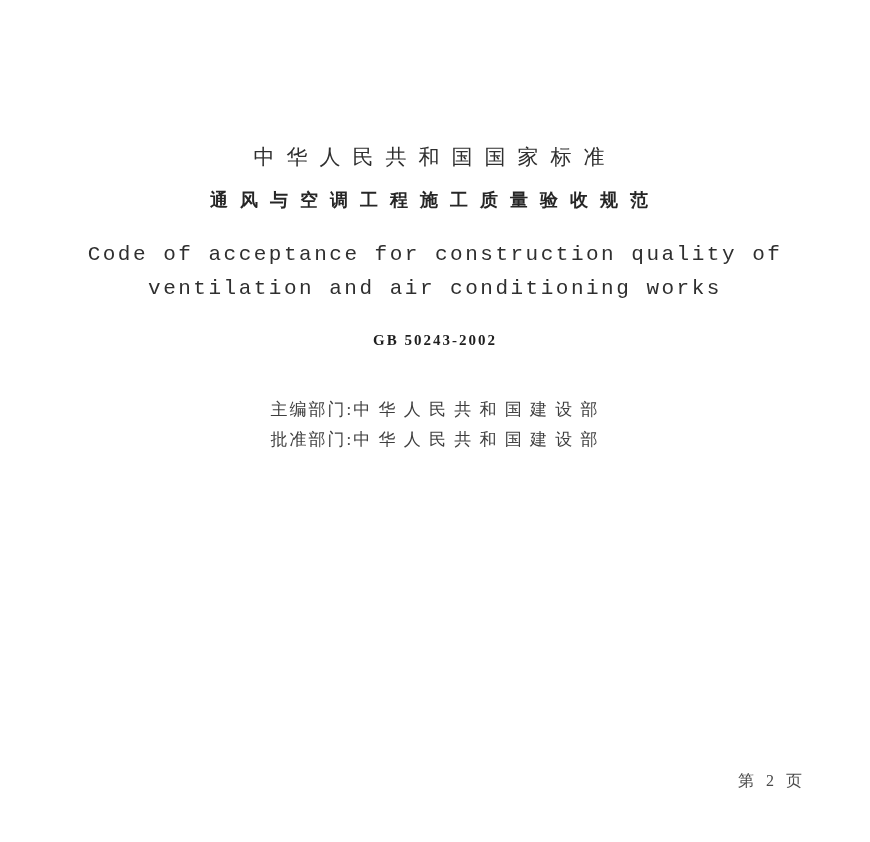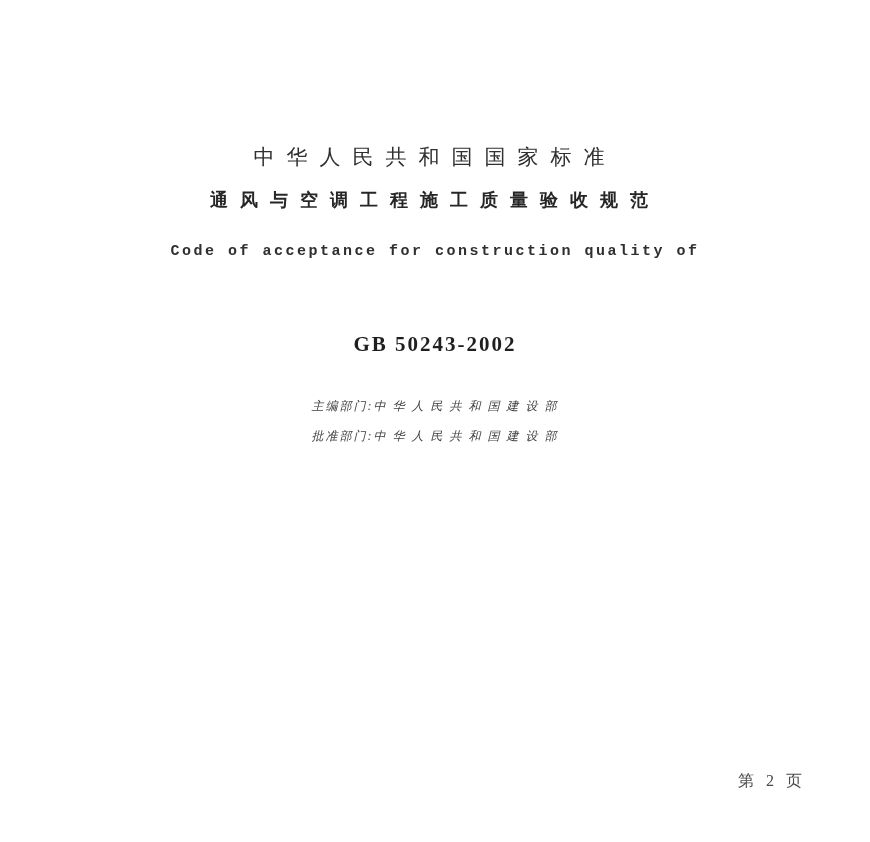--- a/index.html
+++ b/index.html
@@ -31,39 +31,38 @@
   }
   .title-cn {
     top: 188px;
     font-size: 18px;
     font-weight: bold;
     letter-spacing: 12px;
     color: #262626;
   }
   .title-en {
     font-family: "Liberation Mono", "DejaVu Sans Mono", monospace;
-    font-weight: bold;
-    font-size: 15px;
+    font-weight: normal;
+    font-size: 21px;
     letter-spacing: 2.5px;
     color: #2f2f2f;
   }
   .title-en-1 { top: 243px; }
   .title-en-2 { top: 277px; }
   .standard-code {
     top: 332px;
-    font-size: 21px;
+    font-size: 15px;
     font-weight: bold;
     letter-spacing: 2px;
     color: #1f1f1f;
   }
   .meta-line {
-    font-size: 12px;
+    font-size: 17px;
     letter-spacing: 2px;
     color: #3f3f3f;
-    font-style: italic;
   }
   .meta-1 { top: 398px; }
   .meta-2 { top: 428px; }
   .meta-3 { top: 458px; }
   .footer {
     position: absolute;
     top: 771px;
     right: 64px;
     font-size: 16px;
     letter-spacing: 4px;
@@ -75,20 +74,21 @@
 <body>
 
 <div class="page">
 
   <div class="line header-label">中华人民共和国国家标准</div>
 
   <div class="line title-cn">通风与空调工程施工质量验收规范</div>
 
   <div class="line title-en title-en-1">Code of acceptance for construction quality of</div>
 
+  <div class="line title-en title-en-2">ventilation and air conditioning works</div>
 
   <div class="line standard-code">GB 50243-2002</div>
 
   <div class="line meta-line meta-1">主编部门:中 华 人 民 共 和 国 建 设 部</div>
 
   <div class="line meta-line meta-2">批准部门:中 华 人 民 共 和 国 建 设 部</div>
 
 
   <div class="footer">第 2 页</div>
 

